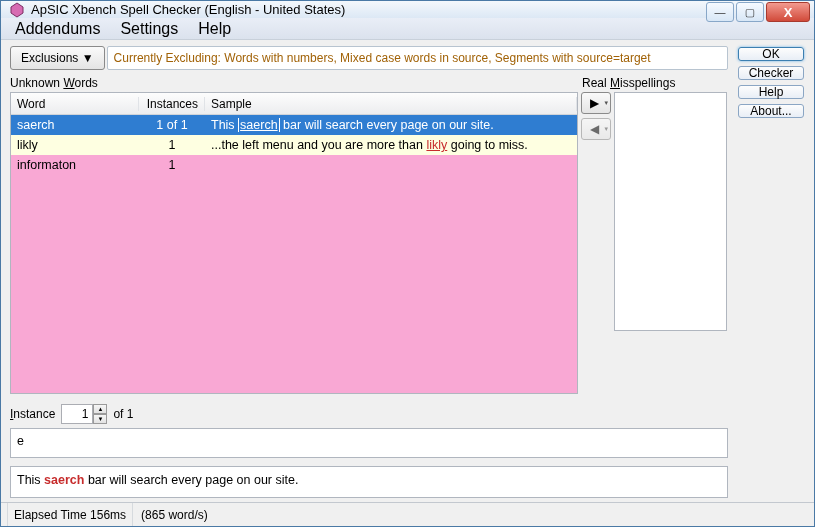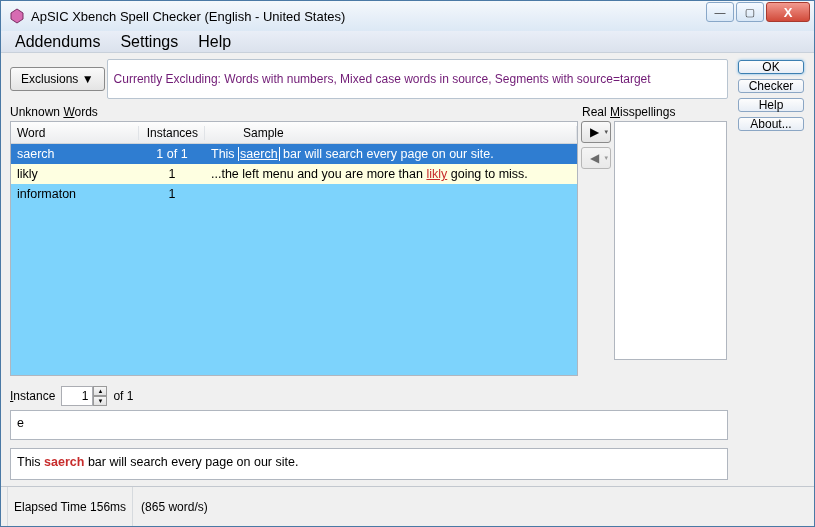--- a/index.html
+++ b/index.html
@@ -13,32 +13,32 @@
   .winbtn.close { width:44px; background:linear-gradient(#f29a8f,#d14a3a); color:#fff; border-color:#a83a2e; font-size:13px; font-weight:bold; }
   .menubar { height:22px; background:linear-gradient(#e9eef7,#dbe2ed); display:flex; align-items:center; padding:0 4px; font-size:16px; border-bottom:1px solid #c8d0da; }
   .menuitem { padding:2px 10px; cursor:default; }
   .body { flex:1; display:flex; background:#f0f0f0; }
   .left { flex:1; display:flex; flex-direction:column; padding:6px 6px 0 9px; }
   .right { width:80px; padding:7px 10px 6px 4px; display:flex; flex-direction:column; gap:5px; }
   .btn { height:14px; border:1px solid #8ba6c4; border-radius:3px; background:linear-gradient(#fdfdfd,#e8eef6); font-size:12px; cursor:default; display:flex; align-items:center; justify-content:center; padding:0 8px; }
   .btn.default { border:1px solid #3c7fb1; box-shadow:0 0 3px #6db3e8; }
   .toprow { display:flex; gap:2px; align-items:center; margin-bottom:6px; }
   .exclbtn { height:24px; padding:0 10px; border:1px solid #8a8a8a; border-radius:3px; background:linear-gradient(#fafafa,#e4e4e4); font-size:12px; display:flex; align-items:center; gap:6px; cursor:default; }
-  .exclfield { flex:1; height:40px; border:1px solid #b8c4d0; background:#fff; font-size:12px; padding:0 6px; display:flex; align-items:center; color:#701a75; border-radius:2px; white-space:nowrap; overflow:hidden; }
+  .exclfield { flex:1; height:24px; border:1px solid #b8c4d0; background:#fff; font-size:12px; padding:0 6px; display:flex; align-items:center; color:#a16207; border-radius:2px; white-space:nowrap; overflow:hidden; }
   .labelsrow { display:flex; font-size:12px; margin-bottom:2px; }
   .labelsrow .l1 { width:572px; }
   .labelsrow .l2 { flex:1; }
   .underline { text-decoration:underline; }
   .middle { display:flex; gap:2px; }
-  .tablewrap { width:568px; height:255px; border:1px solid #b0b6bf; background:#7dd3fc; display:flex; flex-direction:column; }
+  .tablewrap { width:568px; height:302px; border:1px solid #b0b6bf; background:#f9a8d4; display:flex; flex-direction:column; }
   .thead { display:flex; height:22px; background:linear-gradient(#fdfdfd,#ecedef); font-size:12px; align-items:center; border-bottom:1px solid #d0d4d9; }
   .th { padding:0 6px; border-right:1px solid #e0e3e7; }
   .th.word { width:128px; }
   .th.inst { width:66px; text-align:right; }
-  .th.sample { flex:1;margin-left:32px; }
+  .th.sample { flex:1; }
   .trows { flex:1; overflow:hidden; }
   .tr { display:flex; height:20px; font-size:12.5px; align-items:center; }
   .tr.sel { background:#2f7dd1; color:#fff; }
   .tr.alt { background:#feffe1; }
   .td.word { width:128px; padding:0 6px; }
   .td.inst { width:66px; padding:0 6px; text-align:center; }
   .td.sample { flex:1; padding:0 6px; white-space:nowrap; overflow:hidden; }
   .miss { color:#c72c2c; text-decoration:underline; }
   .tr.sel .miss { color:#fff; }
   .boxed { border:1px solid #fff; padding:0 1px; }

